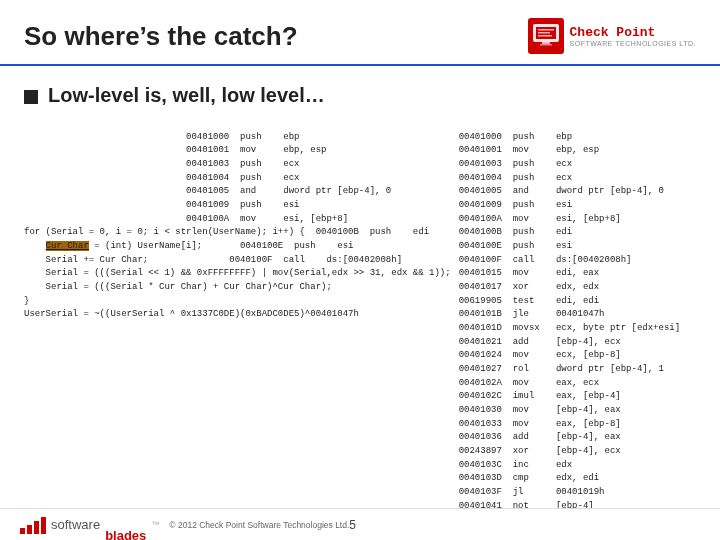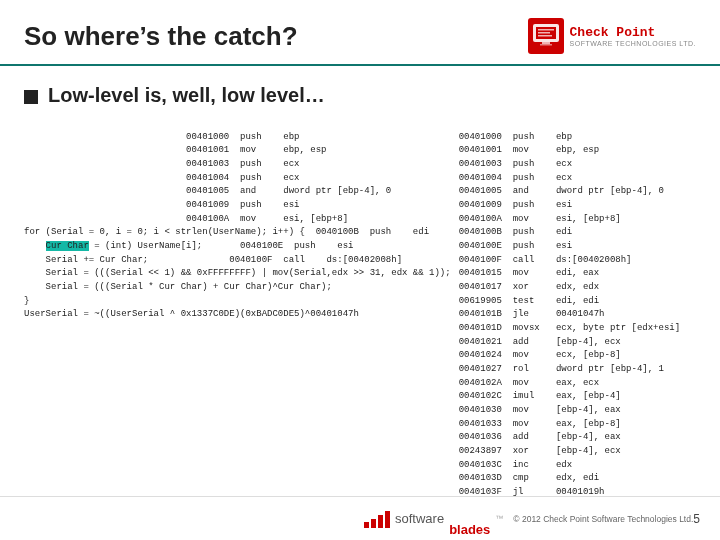--- a/index.html
+++ b/index.html
@@ -14,21 +14,21 @@
     .slide {
       width: 720px;
       height: 540px;
       background: #fff;
       position: relative;
       padding: 0;
     }
     .header {
       background: #fff;
       padding: 18px 24px 10px 24px;
-      border-bottom: 2px solid #0f766e;
+      border-bottom: 2px solid #1d4ed8;
       display: flex;
       align-items: center;
       justify-content: space-between;
     }
     .header-title {
       font-size: 26px;
       font-weight: bold;
       color: #222;
       font-family: Arial, sans-serif;
     }
@@ -73,26 +73,26 @@
     .bullet-text {
       font-size: 20px;
       font-weight: bold;
       color: #222;
     }
     .footer {
       position: absolute;
       bottom: 0;
       left: 0;
       right: 0;
-      height: 44px;
+      height: 32px;
       background: #fff;
       border-top: 1px solid #ddd;
       display: flex;
       align-items: center;
-      justify-content: flex-end;
+      justify-content: flex-start;
       padding: 12px 20px;
     }
     .footer-bars {
       display: flex;
       align-items: flex-end;
       gap: 2px;
       height: 18px;
     }
     .footer-bar {
       width: 5px;
@@ -101,21 +101,22 @@
     .footer-copyright {
       font-size: 8.5px;
       color: #666;
       margin-left: 10px;
     }
     .footer-page {
       font-size: 12px;
       color: #444;
     }
     .highlight-cur {
-      background: #14b8a6;
+      background: #a16207;
+      text-decoration: underline;
     }
   </style>
 </head>
 <body>
 
 <div class="slide">
 
   <div class="header">
     <div class="header-title">So where’s the catch?</div>
     <div class="logo-area">

